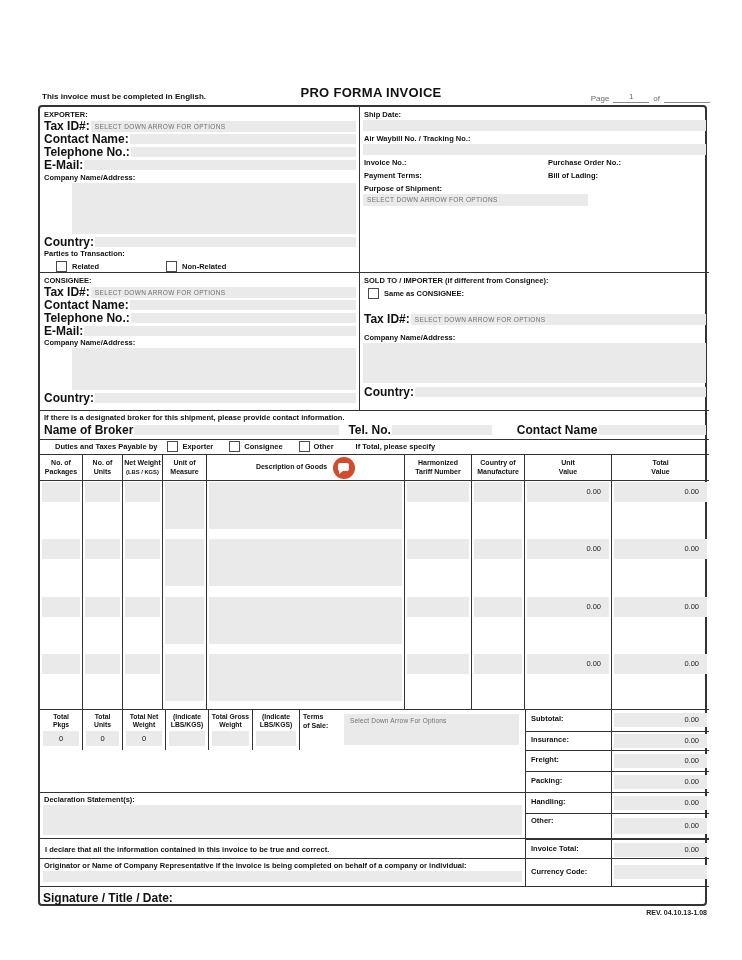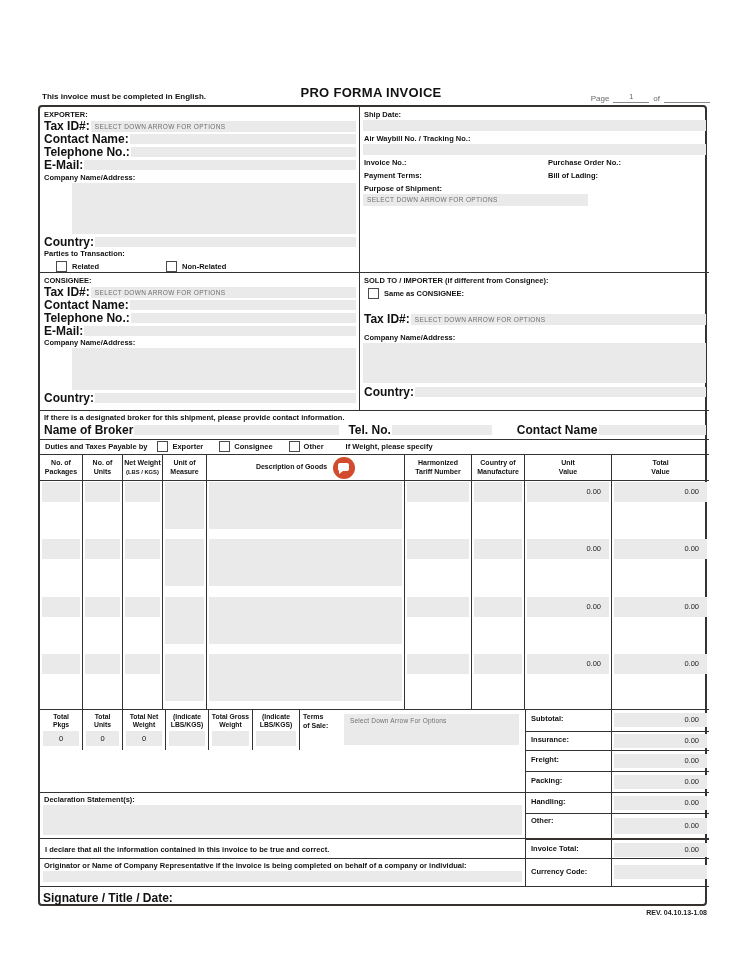--- a/index.html
+++ b/index.html
@@ -198,29 +198,29 @@
         <span class="lb">Name of Broker</span>
         <span class="fld" style="flex:none;width:205px"></span>
         <span class="lb" style="margin-left:8px">Tel. No.</span>
         <span class="fld" style="flex:none;width:100px"></span>
         <span class="lb" style="margin-left:24px">Contact Name</span>
         <span class="fld"></span>
       </div>
     </div>
 
     <div class="sec bt" style="left:0;top:332px;width:669px;height:15px">
-      <div class="cbrow" style="padding-left:5px;height:13px;gap:4px">
+      <div class="cbrow" style="padding-left:15px;height:13px;gap:4px">
         <span class="cblbl">Duties and Taxes Payable by</span>
         <span class="cb" style="margin-left:6px"></span>
         <span class="cblbl">Exporter</span>
         <span class="cb" style="margin-left:12px"></span>
         <span class="cblbl">Consignee</span>
         <span class="cb" style="margin-left:12px"></span>
         <span class="cblbl">Other</span>
-        <span class="cblbl" style="margin-left:18px">If Weight, please specify</span>
+        <span class="cblbl" style="margin-left:18px">If Total, please specify</span>
       </div>
     </div>
 
     <div class="sec bt" style="left:0;top:347px;width:669px;height:255px">
       <div class="tblhead">
         <div class="hc w1">
             <span>No. of</span>
             <span>Packages</span>
           </div>
         <div class="hc w2">

